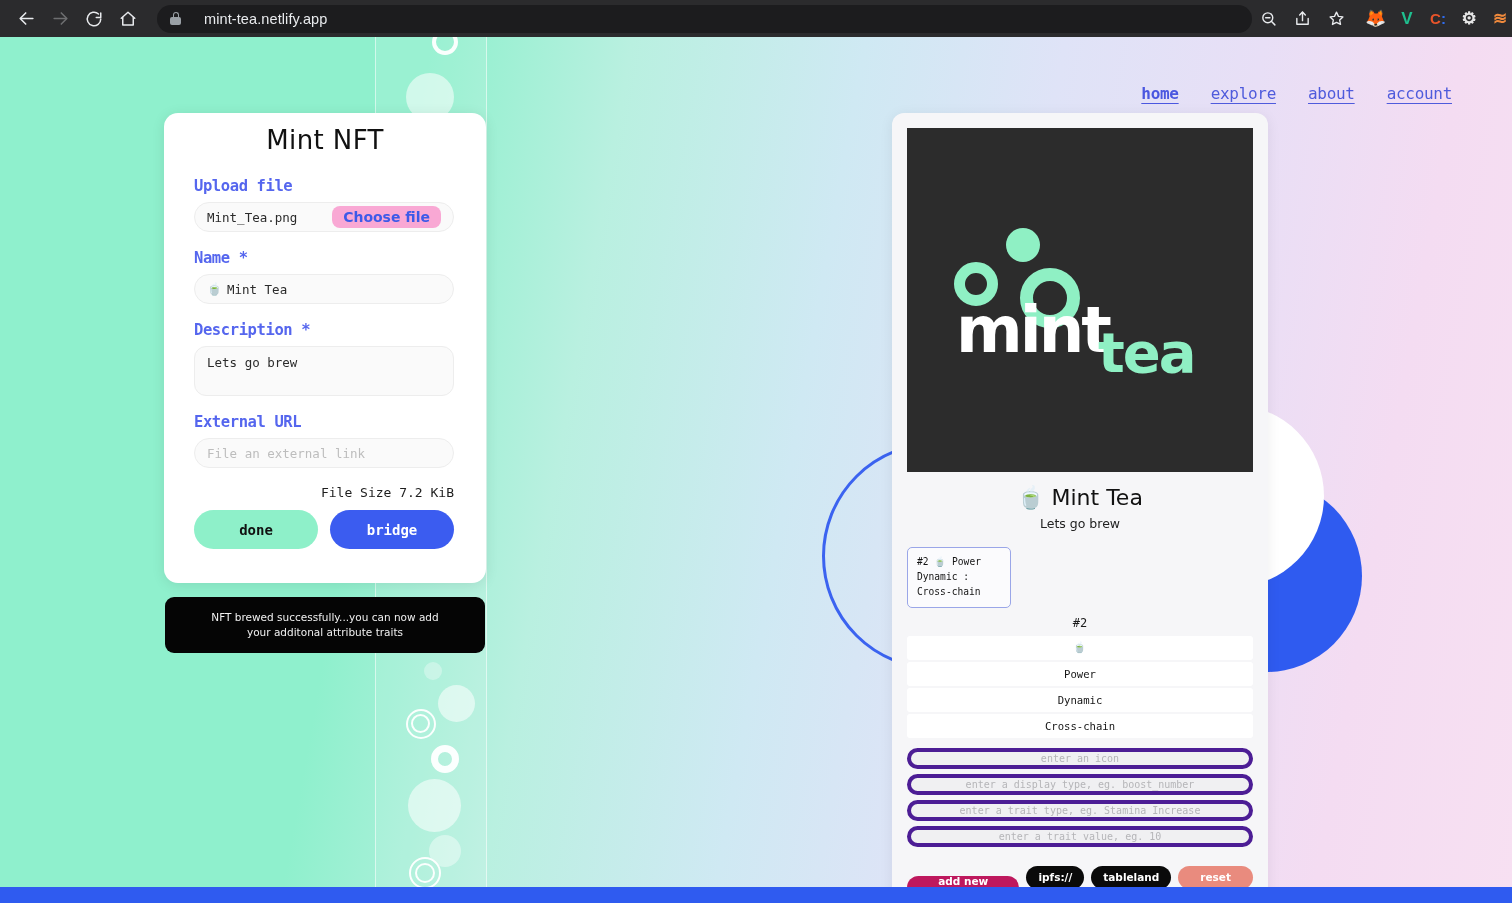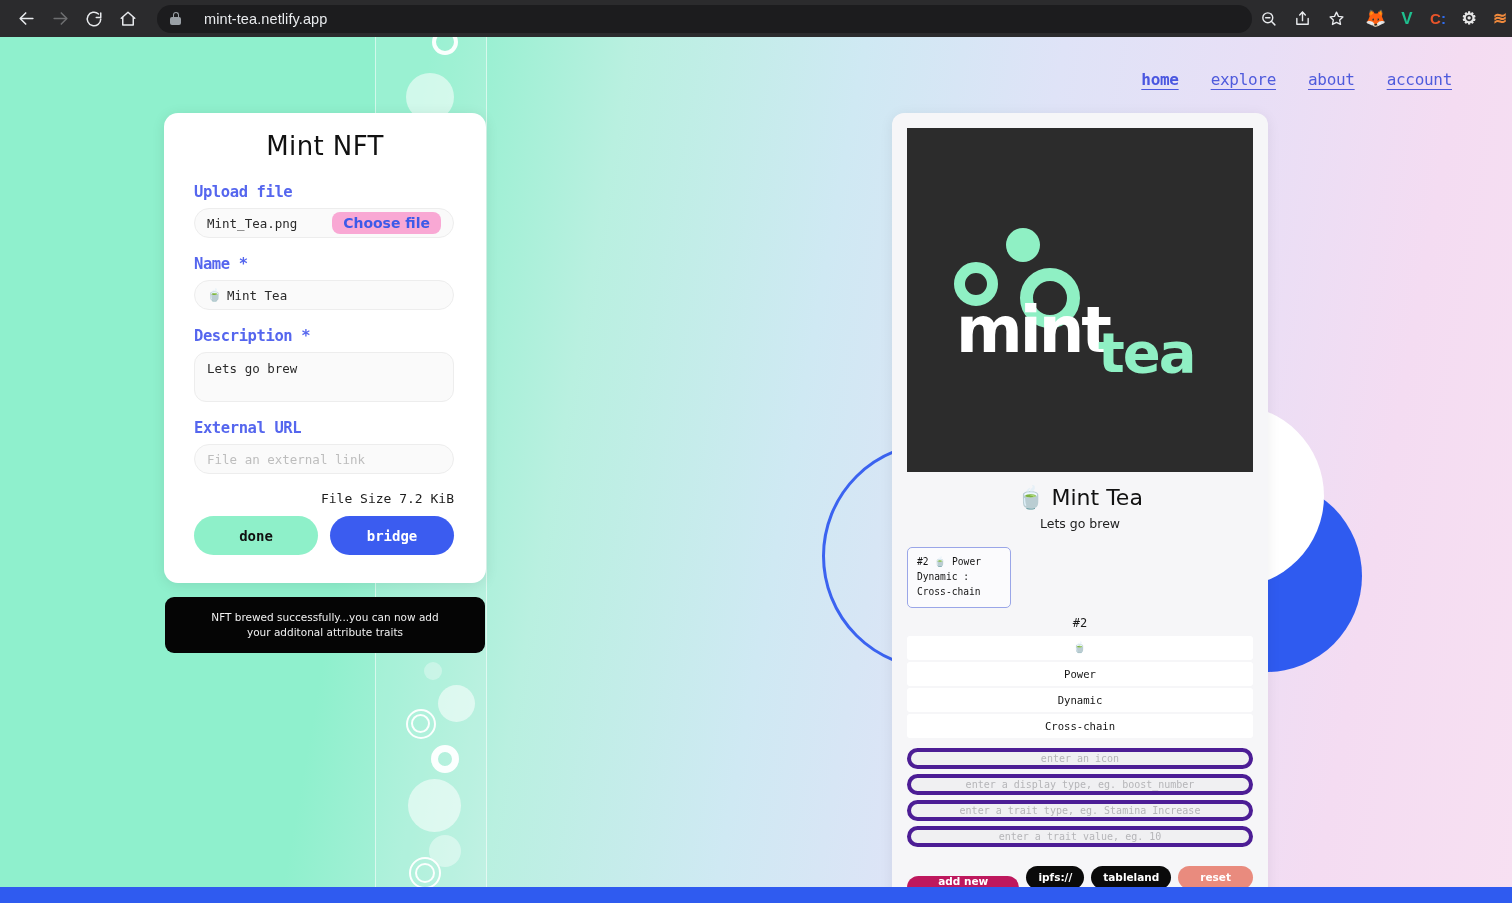--- a/index.html
+++ b/index.html
@@ -71,36 +71,36 @@
   .bub.ring2 { border: 2.5px solid rgba(255,255,255,0.95); }
 
   
   .circ { position: absolute; border-radius: 50%; }
   .circ-outline { border: 3px solid #3b63f0; }
   .circ-blue { background: #2f5bf0; }
   .circ-white { background: #ffffff; }
 
   
   .topnav {
-    position: absolute; top: 33px; right: 60px;
+    position: absolute; top: 47px; right: 60px;
     display: flex; align-items: baseline; gap: 32px; z-index: 40;
   }
   .navlink {
     font-family: "DejaVu Sans Mono", monospace;
     font-size: 16px; color: #4f5bdc; text-decoration: underline;
     text-underline-offset: 4px; cursor: pointer; letter-spacing: -.3px;
   }
   .navlink.active { font-weight: bold; color: #4a57e0; }
 
   
   .form-card {
     position: absolute; top: 76px; left: 164px; width: 322px; height: 470px;
     background: #ffffff; border-radius: 14px;
     box-shadow: 0 2px 14px rgba(0,0,0,.09); z-index: 30;
-    padding: 18px 30px 0 30px;
+    padding: 12px 30px 0 30px;
   }
   .form-title {
     text-align: center; font-family: "DejaVu Sans", sans-serif;
     font-size: 26px; color: #111; font-weight: 400; letter-spacing: .4px;
     margin-bottom: 22px;
   }
   .flabel {
     font-family: "DejaVu Sans Mono", monospace;
     font-size: 15.5px; color: #5566ee; font-weight: bold;
     margin-bottom: 7px; letter-spacing: -.4px;

